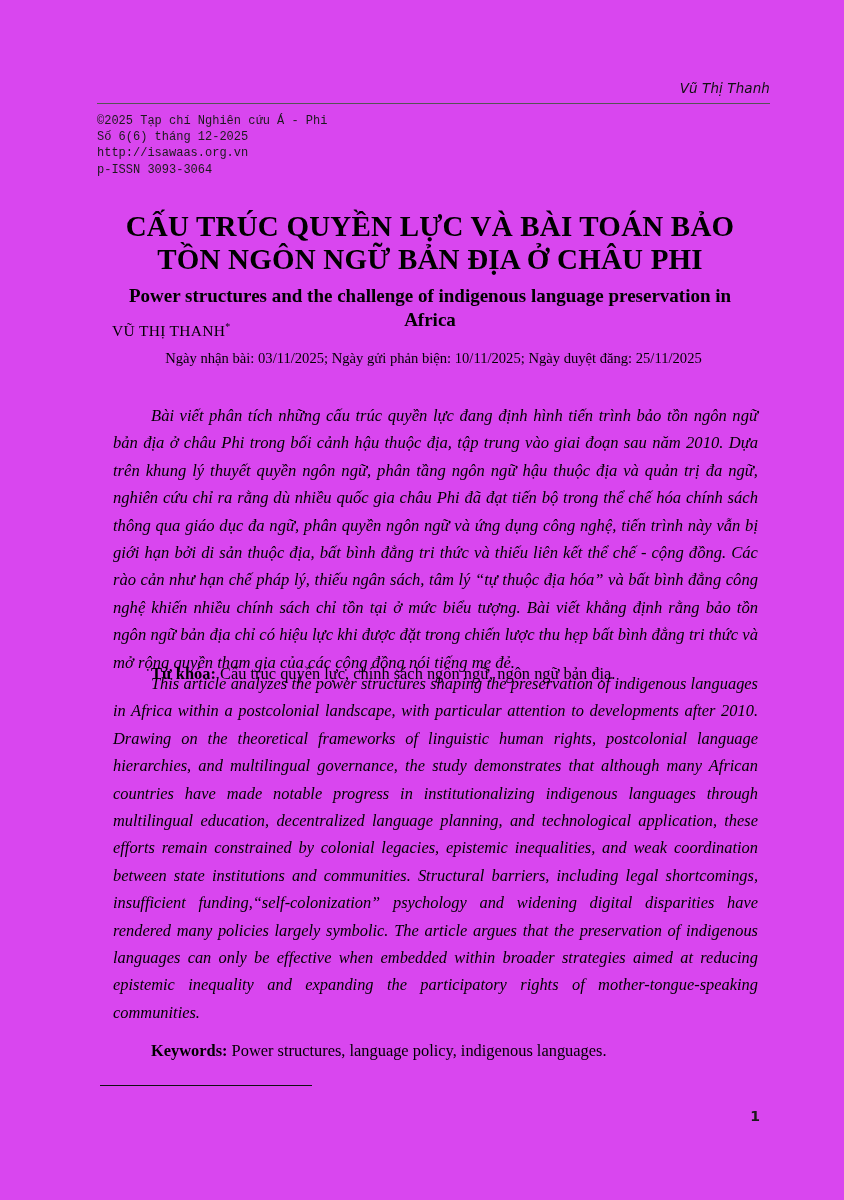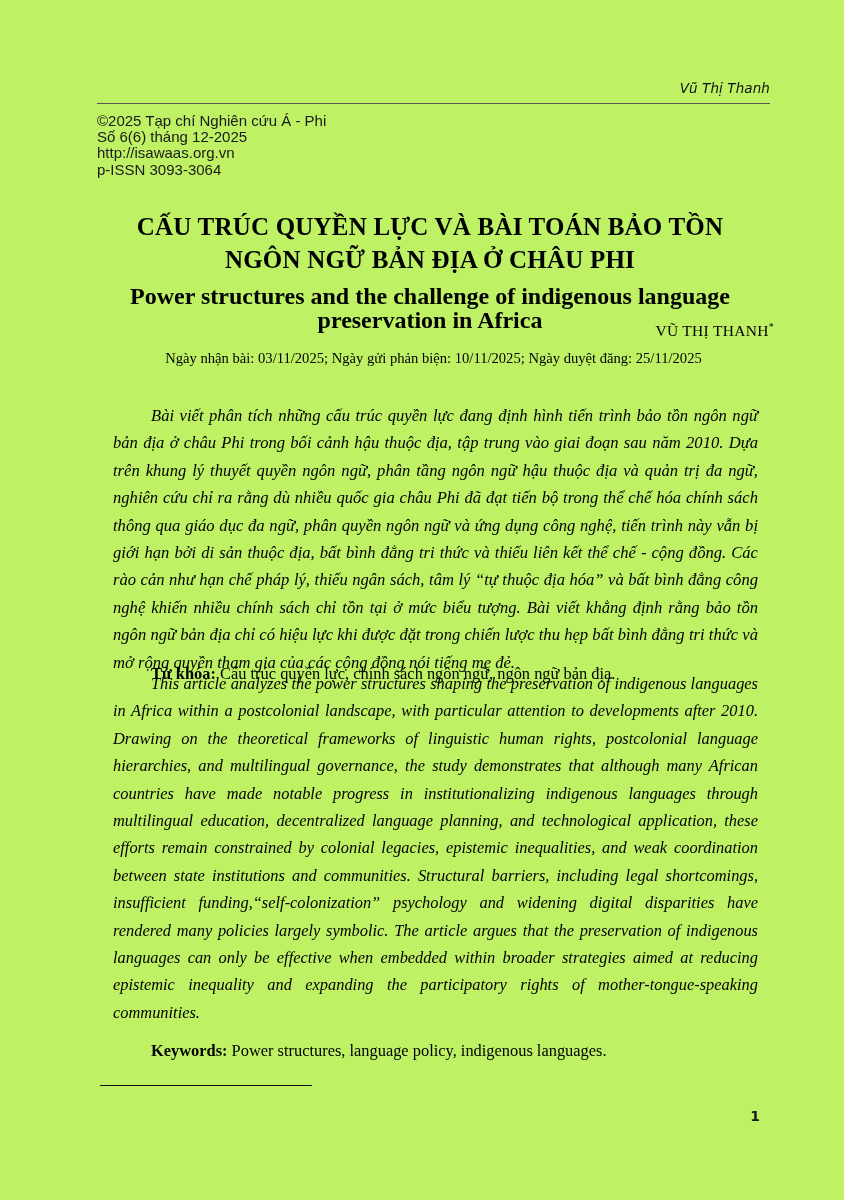--- a/index.html
+++ b/index.html
@@ -13,21 +13,21 @@
     font-family: "Liberation Serif", "DejaVu Serif", serif;
     color: #000000;
     position: relative;
     overflow: hidden;
   }
   .page {
     position: absolute;
     left: 0; top: 0;
     width: 844px;
     height: 1200px;
-    background: #bef264;
+    background: #d946ef;
   }
 
   
   .running-head {
     position: absolute;
     left: 97px;
     top: 80px;
     width: 673px;
     text-align: right;
     font-style: italic;
@@ -43,54 +43,53 @@
     width: 673px;
     height: 1px;
     background: #555;
   }
 
   
   .masthead {
     position: absolute;
     left: 97px;
     top: 113px;
-    font-family: Liberation Sans, sans-serif;
-    font-size: 15px;
+    font-family: Liberation Mono, monospace;
+    font-size: 12px;
     line-height: 16.2px;
     color: #1a1a1a;
   }
   .masthead div { white-space: nowrap; }
 
   
   .title-block {
     position: absolute;
     left: 110px;
     top: 210px;
     width: 640px;
     text-align: center;
   }
   .title-vn {
-    font-size: 25px;
+    font-size: 29px;
     font-weight: bold;
     line-height: 33px;
     letter-spacing: .2px;
   }
   .title-en {
-    font-size: 24px;
+    font-size: 19px;
     font-weight: bold;
     line-height: 24px;
     margin-top: 8px;
   }
 
   .author {
     position: absolute;
-    left: 119px;
+    left: 112px;
     top: 322px;
     width: 655px;
-    text-align: right;
     font-size: 15.5px;
     letter-spacing: .3px;
   }
   .author sup {
     font-size: 10px;
     vertical-align: super;
     line-height: 0;
   }
 
   .dates {

